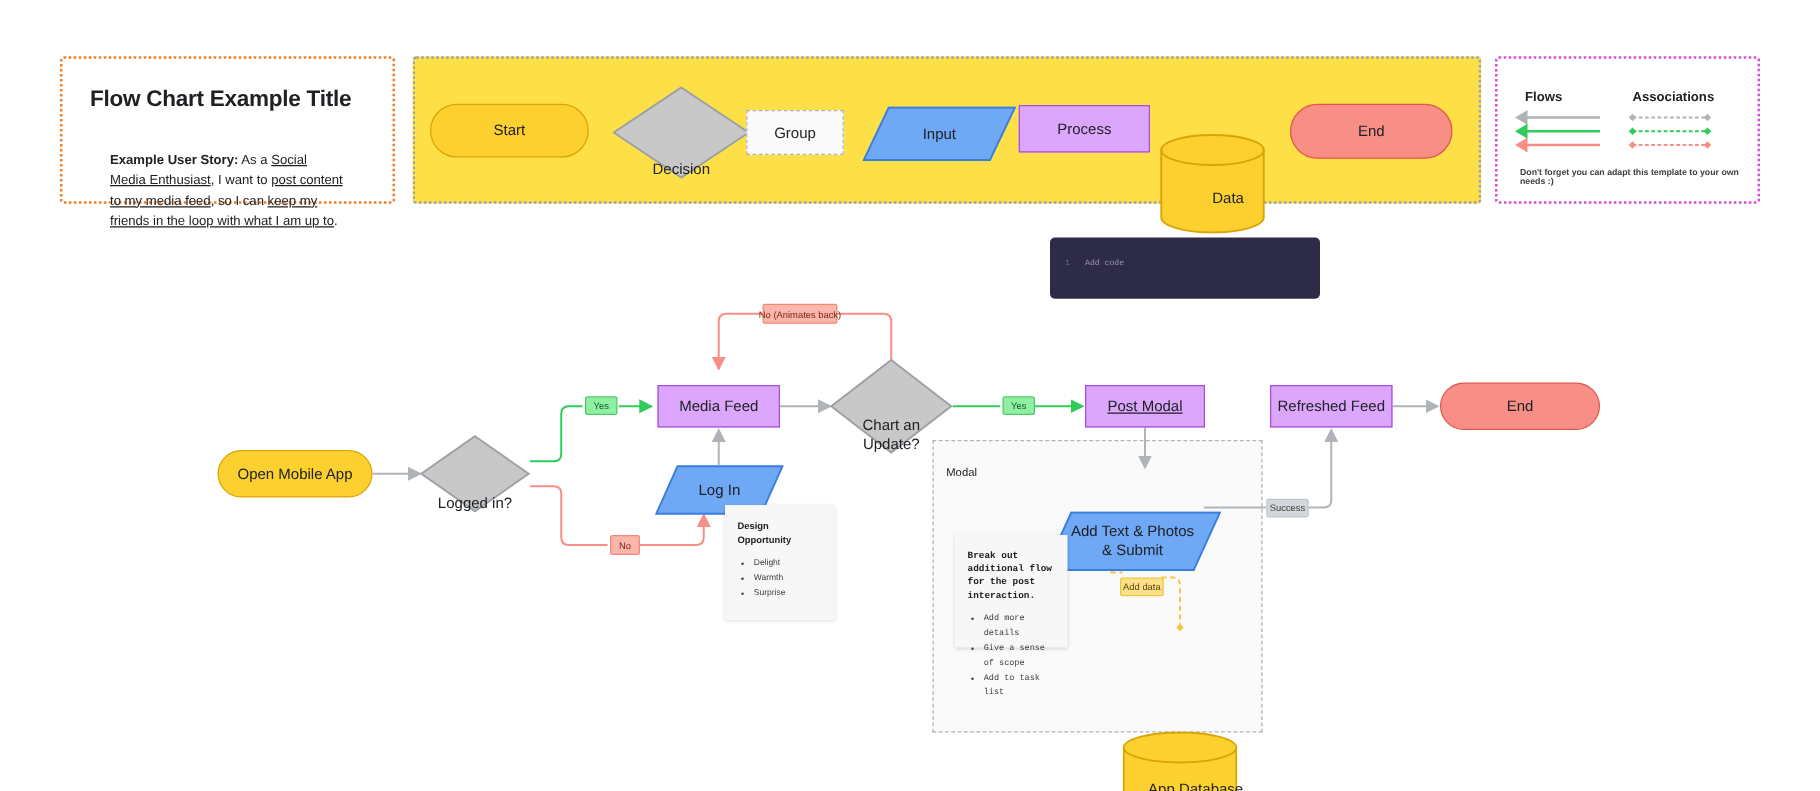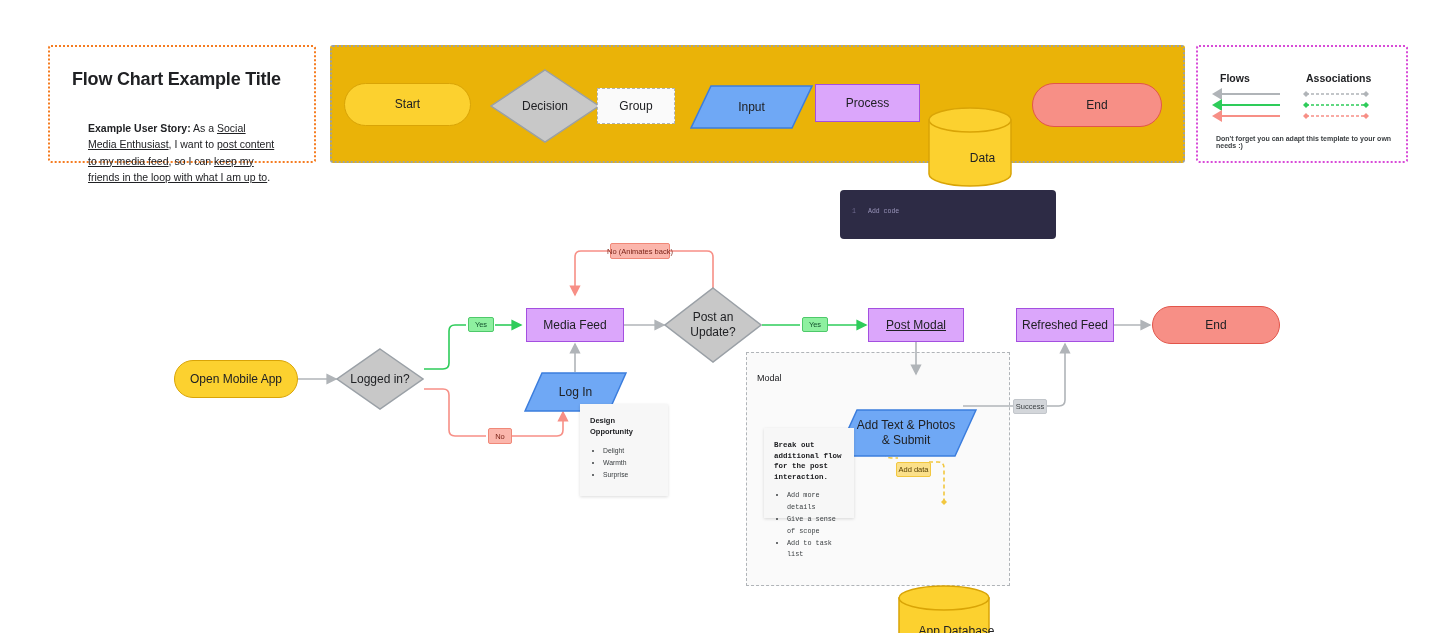--- a/index.html
+++ b/index.html
@@ -10,37 +10,37 @@
 
   
   #title-panel{left:48px;top:45px;width:268px;height:118px;
     border:2px dotted #f57c20;border-radius:3px;background:#fff;box-sizing:border-box;}
   #title-panel h1{margin:0;padding:22px 0 0 22px;font-size:18px;font-weight:bold;letter-spacing:-.2px;}
   #title-panel .story{margin:16px;padding:14px 22px 0 22px;font-size:10.5px;line-height:1.55;color:#202124;}
   #title-panel .story b{font-weight:bold;}
   #title-panel .story u{text-decoration:underline;}
 
   #legend-shapes{left:330px;top:45px;width:855px;height:118px;
-    border:2px dotted #9aa0a6;border-radius:3px;background:#eab308;box-sizing:border-box;}
+    border:2px dotted #9aa0a6;border-radius:3px;background:#fde047;box-sizing:border-box;}
   #legend-arrows{left:1196px;top:45px;width:212px;height:118px;
     border:2px dotted #d84bd8;border-radius:3px;background:#fff;box-sizing:border-box;}
   #legend-arrows .col-title{position:absolute;font-size:10.5px;font-weight:bold;color:#202124;}
   #legend-arrows .note{position:absolute;left:18px;top:88px;width:180px;font-size:7px;
      font-weight:bold;color:#3c4043;}
 
   
   .rounded{border-radius:999px;box-sizing:border-box;display:flex;align-items:center;
     justify-content:center;}
   .start-shape{background:#fcd12f;border:1.5px solid #d9a406;}
   .end-shape{background:#f78f86;border:1.5px solid #e2554a;}
   .process{background:#dba6fb;border:1.5px solid #a44fe0;box-sizing:border-box;
     display:flex;align-items:center;justify-content:center;}
   .group-box{background:#fafafa;border:1.5px dashed #b0b4b8;box-sizing:border-box;
     display:flex;align-items:center;justify-content:center;}
-  .diamond-wrap{display:flex;align-items:center;justify-content:center;}
+  .diamond-wrap{display:flex;align-items:flex-end;justify-content:center;}
   .diamond-bg{position:absolute;left:0;top:0;width:100%;height:100%;}
   .diamond-txt{position:relative;z-index:2;}
   .para-wrap{position:relative;}
   .para-bg{position:absolute;left:0;top:0;width:100%;height:100%;}
   .para-txt{position:relative;z-index:2;display:flex;align-items:center;
     justify-content:center;width:100%;height:100%;}
   .cyl{position:relative;padding-left:25px;}
   .cyl svg{position:absolute;left:0;top:0;}
   .cyl .cyl-label{position:absolute;left:0;width:100%;text-align:center;z-index:2;}
 
@@ -231,21 +231,21 @@
     <polygon points="18,1 102,1 85,39 1,39" fill="#6fa8f5" stroke="#3b7ddd" stroke-width="1.5"></polygon>
   </svg>
   <span class="para-txt shape-label">Log In</span>
 </div>
 
 <div class="abs diamond-wrap" style="left:664px;top:287px;width:98px;height:76px;">
   <svg class="diamond-bg" viewBox="0 0 98 76">
     <polygon points="49,1 97,38 49,75 1,38" fill="#c8c8c8" stroke="#9aa0a6" stroke-width="1.5"></polygon>
   </svg>
   <span class="shape-label diamond-txt">
-    <span>Post an</span><br>
+    <span>Chart an</span><br>
     <span>Update?</span>
   </span>
 </div>
 
 <div class="abs process" style="left:868px;top:308px;width:96px;height:34px;text-decoration:underline;">
   <span class="shape-label">Post Modal</span>
 </div>
 
 <div class="abs para-wrap" style="left:835px;top:369px;width:142px;height:48px;">
   <svg class="para-bg" viewBox="0 0 142 48">

